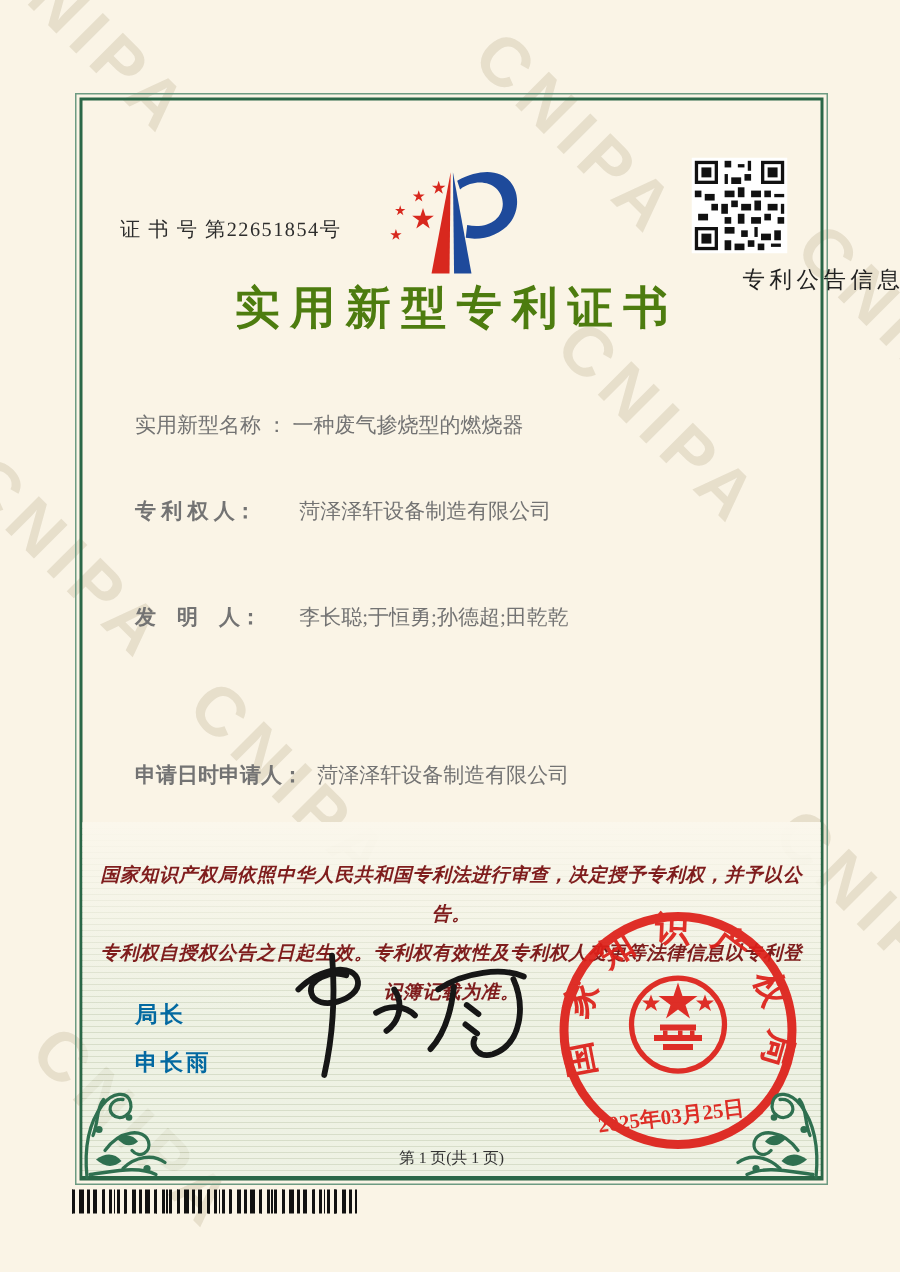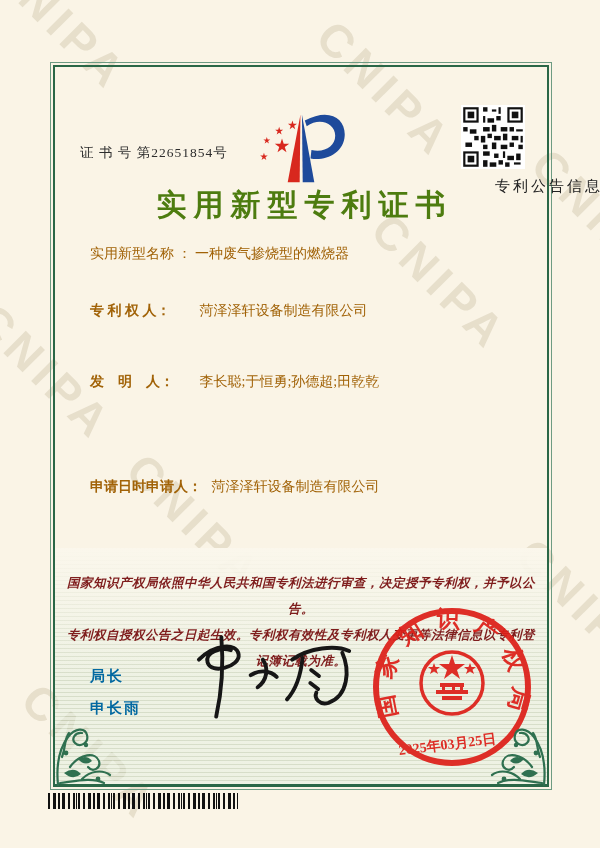--- a/index.html
+++ b/index.html
@@ -28,21 +28,21 @@
 
   .qr-wrap{position:absolute;left:403px;top:38px;width:70px;text-align:center;}
   .qr-wrap svg{width:64px;height:64px;display:block;margin:0 auto;}
   .qr-caption{margin-top:8px;font-size:15px;letter-spacing:3px;color:#222;white-space:nowrap;margin-left:37px;}
 
   .logo{position:absolute;left:50%;top:45px;transform:translateX(-50%);}
 
   .title{position:absolute;left:0;right:0;top:118px;text-align:center;
       font-size:30px;font-weight:bold;letter-spacing:7px;padding-left:7px;color:#4d7c0f;}
 
-  .row{position:absolute;left:35px;right:20px;white-space:nowrap;color:#a16207;}
+  .row{position:absolute;left:35px;right:20px;white-space:nowrap;color:#737373;margin-top:30px;}
   .lb{display:inline-block;min-width:106px;font-weight:bold;}
   .lb-wide{display:inline-block;}
   .val{}
   .col2{position:absolute;left:252px;top:0;white-space:nowrap;}
   .r0{top:178px}.r1{top:235px}.r2{top:270px}.r3{top:306px}
   .r4{top:341px}.r5{top:376px}.r6{top:411px}.r7{top:446px}
 
   .decl{position:absolute;left:10px;right:10px;top:503px;text-align:center;
       font-size:12.5px;line-height:26px;font-style:italic;font-weight:600;
       letter-spacing:.5px;color:#7f1d1d;z-index:2;}
@@ -220,20 +220,21 @@
               <rect x="68" y="87" width="32" height="4"></rect>
               <rect x="74" y="93" width="20" height="4"></rect>
               <rect x="74" y="84" width="3" height="3"></rect>
                 <rect x="84" y="84" width="3" height="3"></rect>
                 <rect x="92" y="84" width="3" height="3"></rect>
             </g>
             <text x="80" y="146" font-size="14" font-weight="bold" fill="#dd2019" text-anchor="middle" transform="rotate(-7 80 146)">2025年03月25日</text>
           </g>
         </svg>
 
+        <div class="footer">第 1 页(共 1 页)</div>
 
         <svg class="corner left" viewBox="0 0 92 92">
           <g fill="none" stroke="#2f7050" stroke-width="2.2" stroke-linecap="round">
             <path d="M6,90 C4,70 7,54 16,42 C23,33 33,32 35,40 C37,48 28,53 23,48 C19,44 23,37 30,38"></path>
             <path d="M8,88 C24,86 40,82 52,88"></path>
             <path d="M18,72 C28,58 44,57 47,66 C49,73 41,78 36,72"></path>
             <path d="M10,62 C14,52 12,44 17,38"></path>
             <path d="M30,84 C38,76 50,74 58,80"></path>
           </g>
           <g fill="#2f7050">

